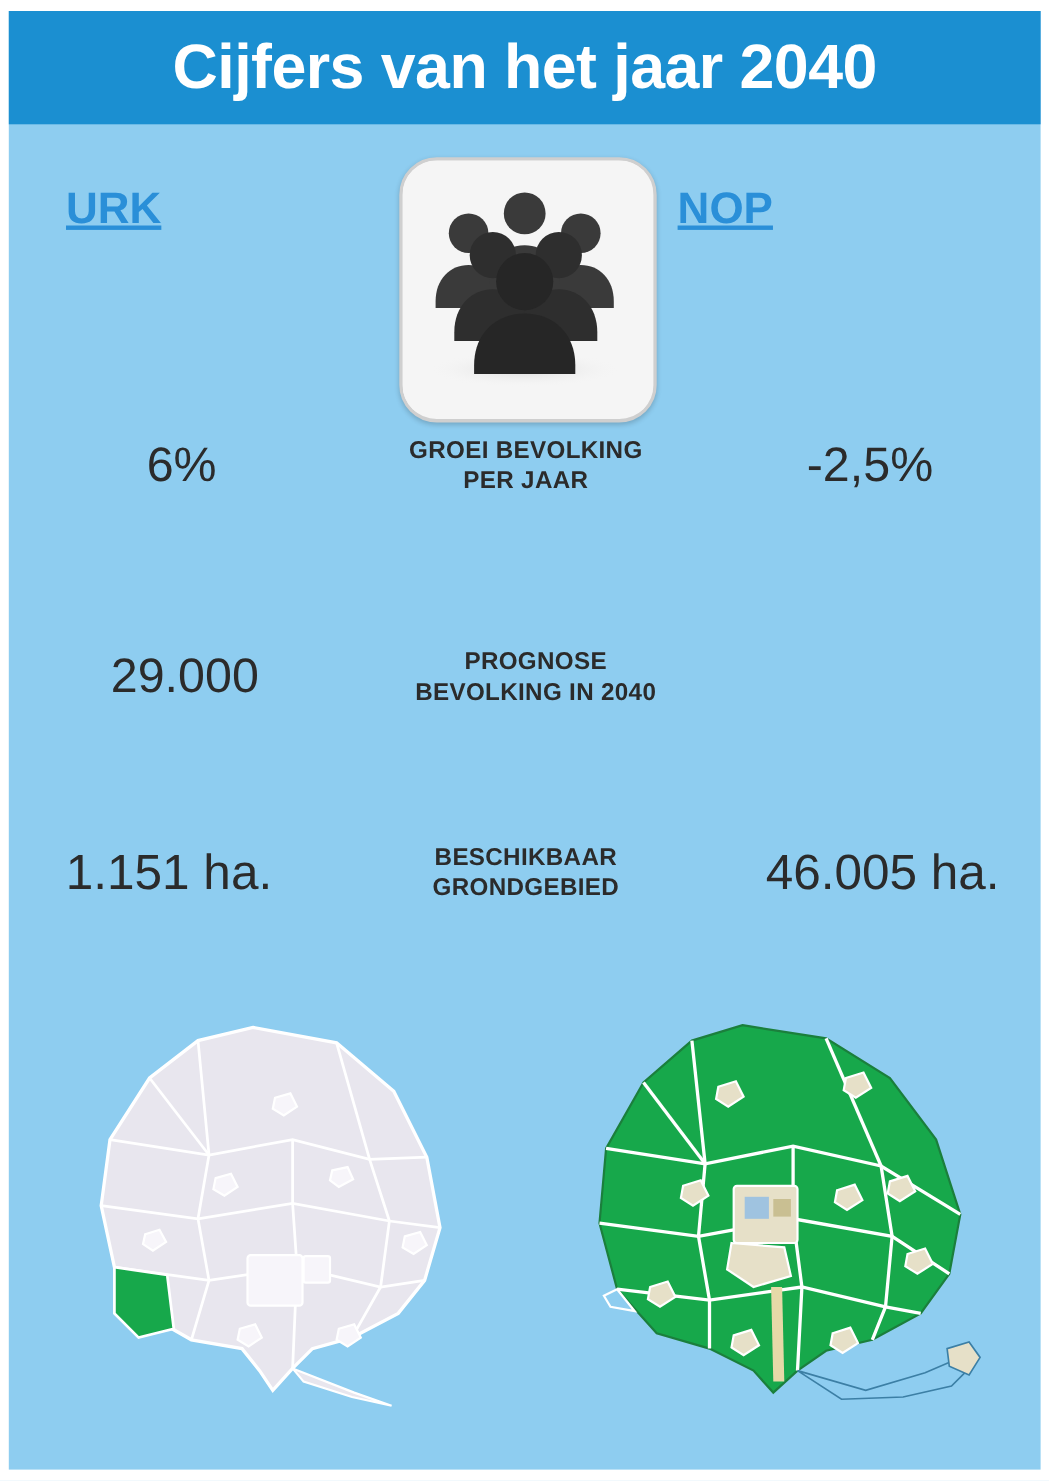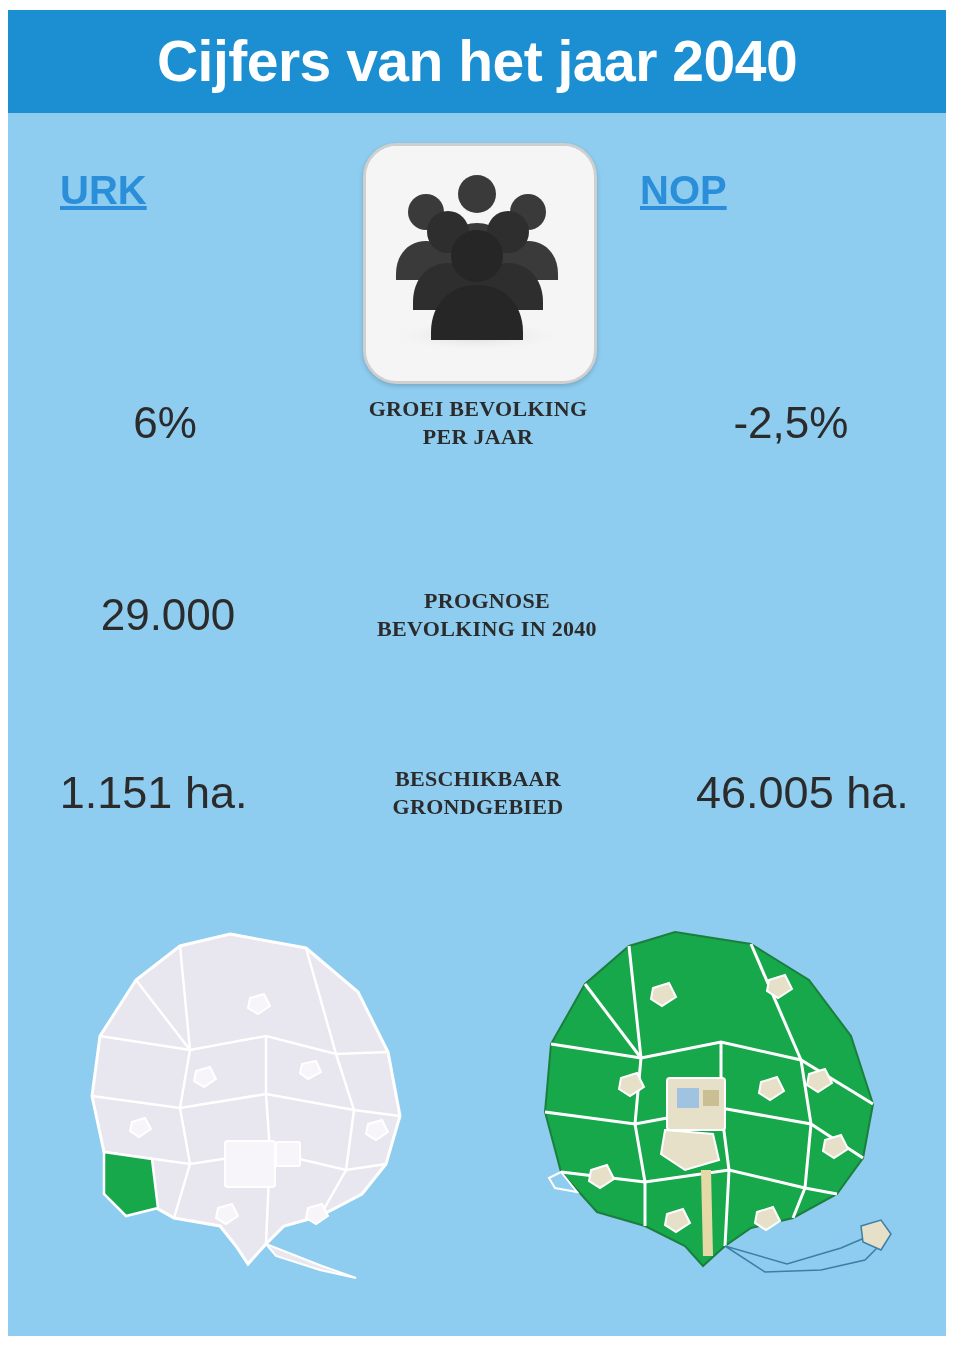--- a/index.html
+++ b/index.html
@@ -49,21 +49,21 @@
   .col-head {
     position: absolute;
     top: 168px;
     font-size: 40px;
     font-weight: bold;
     color: #2a8fd8;
     text-decoration: underline;
     text-align: left;
   }
   .col-head.left { left: 60px; width: 240px; }
-  .col-head.right { left: 640px; width: 240px; }
+  .col-head.right { left: 616px; width: 240px; }
 
   
   .icon-card {
     position: absolute;
     left: 363px;
     top: 143px;
     width: 228px;
     height: 235px;
     background: #f5f5f5;
     border: 3px solid #cfcfcf;
@@ -90,21 +90,20 @@
   .stat-row .value.left { padding-left: 10px; }
   .stat-row .value.right { padding-right: 8px; text-align: center; }
   .stat-row .label {
     width: 338px;
     text-align: center;
     font-size: 22px;
     font-weight: bold;
     color: #2b2b2b;
     line-height: 1.25;
     letter-spacing: 0.3px;
-    font-family: Liberation Serif, serif;
   }
   #row-growth { top: 395px; }
   #row-prognose { top: 587px; }
   #row-land { top: 765px; gap: 36px; }
   #row-land .value { font-size: 45px; }
 
   
   .map-wrap {
     position: absolute;
     bottom: 60px;

